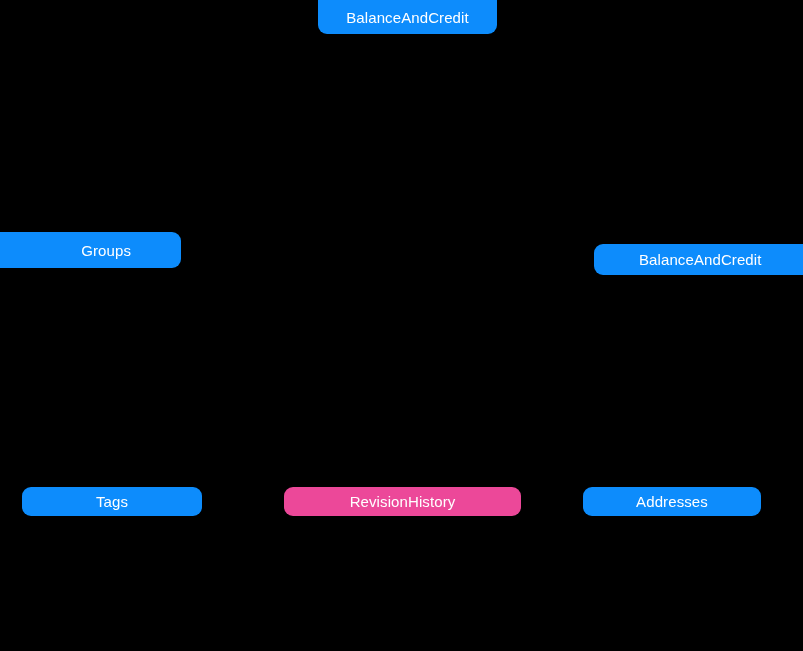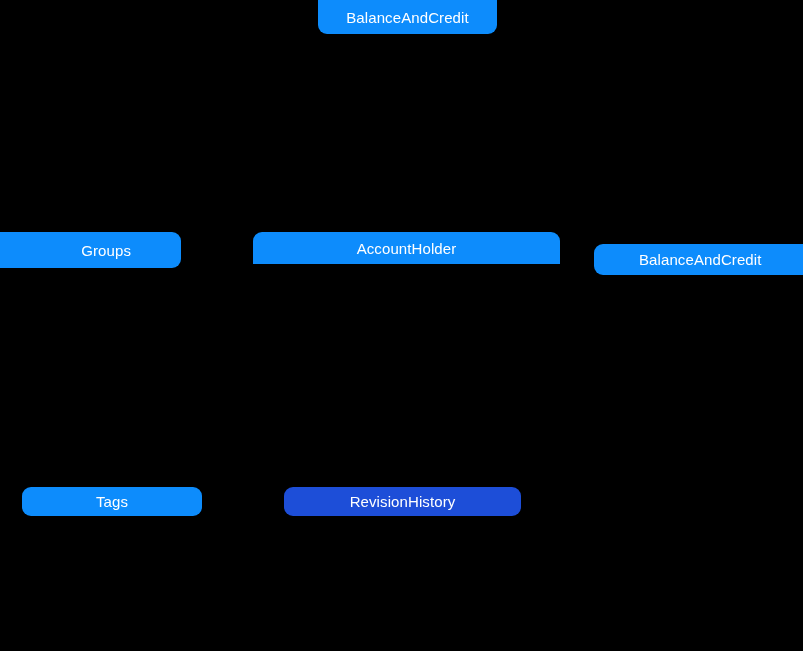--- a/index.html
+++ b/index.html
@@ -48,30 +48,30 @@
 <div id="canvas" style="width: 803px; height: 651px; background: rgb(0, 0, 0);">
 
   <div class="node" id="node-balance-and-credit" style="left: 318px; top: -12px; width: 179px; height: 46px; background: rgb(13, 140, 252); color: rgb(255, 255, 255); align-items: flex-end; padding-bottom: 9px;">
     <span class="node-label">BalanceAndCredit</span>
   </div>
 
   <div class="node" id="node-groups" style="left: -22px; top: 232px; width: 203px; height: 36px; background: rgb(13, 140, 252); color: rgb(255, 255, 255); justify-content: flex-end; padding-right: 50px;">
     <span class="node-label">Groups</span>
   </div>
 
-  <div class="node" id="node-account-holder" style="left: 253px; top: 232px; width: 307px; height: 32px; background: rgb(13, 140, 252); color: rgb(255, 255, 255); border-bottom-left-radius: 0px; border-bottom-right-radius: 0px;">
-    <span class="node-label">AccountHolder</span>
-  </div>
 
   <div class="node" id="node-file-attachments" style="left: 594px; top: 244px; width: 224px; height: 31px; background: rgb(13, 140, 252); color: rgb(255, 255, 255); justify-content: flex-start; padding-left: 45px;">
     <span class="node-label">BalanceAndCredit</span>
   </div>
 
   <div class="node" id="node-tags" style="left: 22px; top: 487px; width: 180px; height: 29px; background: rgb(13, 140, 252); color: rgb(255, 255, 255);">
     <span class="node-label">Tags</span>
   </div>
 
-  <div class="node" id="node-revision-history" style="left: 284px; top: 487px; width: 237px; height: 29px; background: #1d4ed8; color: rgb(255, 255, 255);">
+  <div class="node" id="node-revision-history" style="left: 284px; top: 487px; width: 237px; height: 29px; background: #ec4899; color: rgb(255, 255, 255);">
     <span class="node-label">RevisionHistory</span>
   </div>
 
+  <div class="node" id="node-addresses" style="left: 583px; top: 487px; width: 178px; height: 29px; background: rgb(13, 140, 252); color: rgb(255, 255, 255);">
+    <span class="node-label">Addresses</span>
+  </div>
 
 </div>
 
 </body></html>

